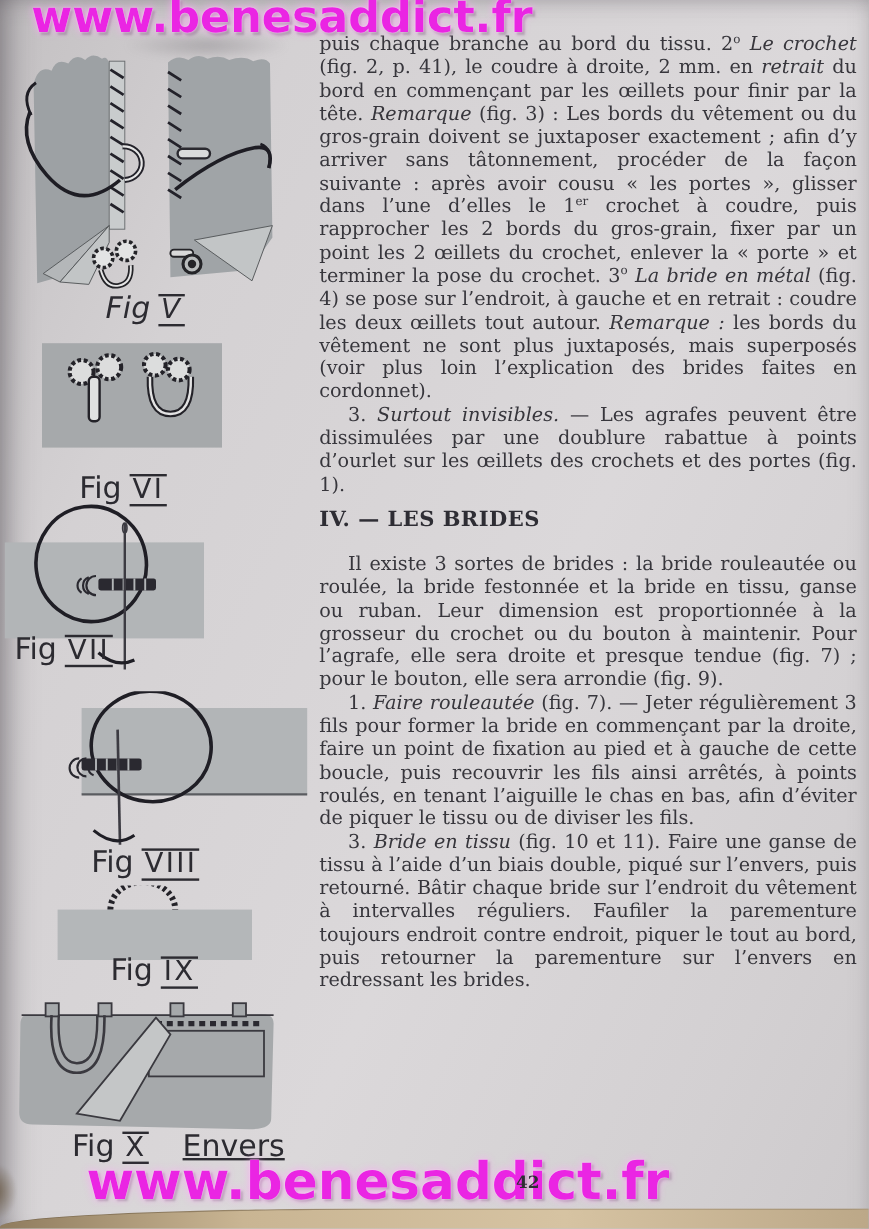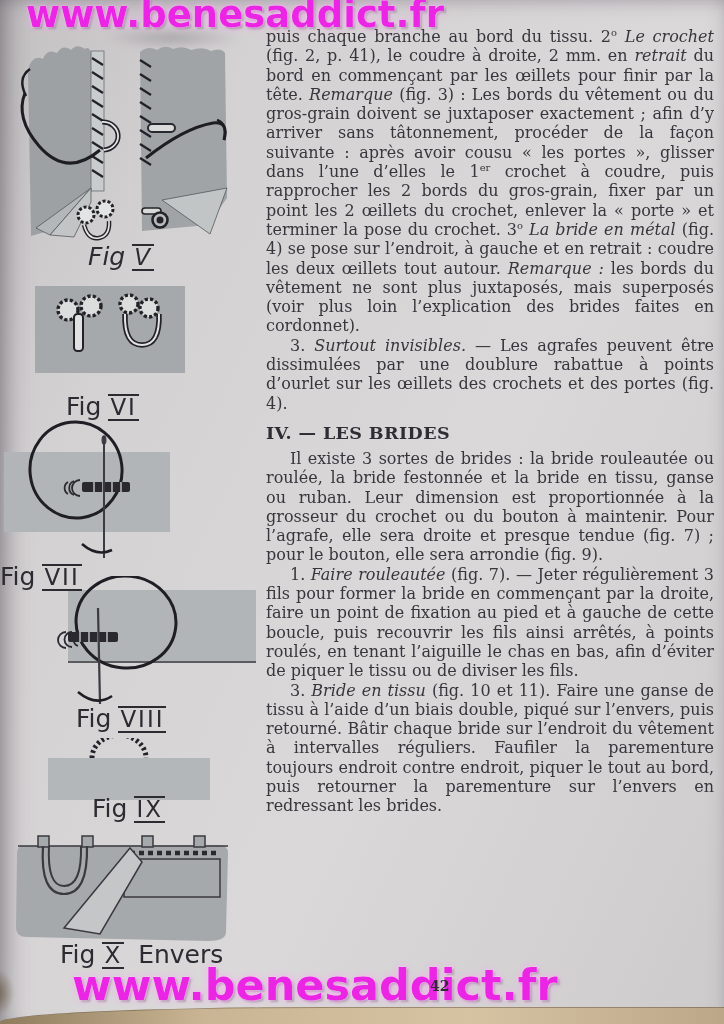--- a/index.html
+++ b/index.html
@@ -40,36 +40,36 @@
     color:#37363c;
   }
   .para {
     margin:0; text-align:justify;
     font-size:16px; line-height:19.3px;
     hyphens:auto;
   }
   .para.indent { text-indent:1.5em; }
   .para sup { font-size:62%; line-height:0; }
   .section-heading {
-    margin:10px 0 6px 0; font-size:17.5px; font-weight:bold;
+    margin:10px 0 17px 0; font-size:17.5px; font-weight:bold;
     color:#2e2d34; letter-spacing:.4px;
   }
   
   .fig { position:absolute; }
   .fig svg { display:block; }
   .fig-label {
     position:absolute; z-index:3; white-space:nowrap;
     font-family:"DejaVu Sans", sans-serif; font-size:25px; color:#2c2b31;
   }
   .fig-num {
     display:inline-block; margin-left:7px; padding:0 2px;
     border-top:2.5px solid #2c2b31; border-bottom:2.5px solid #2c2b31;
     line-height:1.02; font-size:23px; letter-spacing:2px;
   }
-  .fig-suffix { margin-left:14px; }
+  .fig-suffix { margin-left:28px;text-decoration:underline; }
   
   .table-edge {
     position:absolute; left:0; right:0; bottom:0; height:16px; z-index:8;
     background:linear-gradient(90deg,#8f7c5e,#c9b593 28%,#d6c3a2 65%,#bca888 100%);
     border-top:1px solid rgba(92,76,54,.45);
     border-top-left-radius:45% 90%;
   }
   .corner-shadow {
     position:absolute; left:-4px; bottom:8px; width:18px; height:46px; z-index:8;
     background:radial-gradient(ellipse at left center, rgba(96,78,53,.75), rgba(96,78,53,0) 72%);
@@ -134,21 +134,21 @@
       <rect x="2" y="34" width="166" height="80" fill="#b2b5b7"></rect>
       <ellipse cx="74" cy="52" rx="46" ry="48" fill="none" stroke="#1f1e25" stroke-width="3" transform="rotate(-7 74 52)"></ellipse>
       <path fill="none" stroke="#2a2930" stroke-width="1.8" d="M78,62 a8,8 0 0 0 0,16 M72,63 a7.5,7.5 0 0 0 0,14 M66,64 a7,7 0 0 0 0,12"></path>
       <rect x="80" y="64" width="48" height="10" rx="2" fill="#2a2930"></rect>
       <path stroke="#b2b5b7" stroke-width="1.6" d="M92,64 v10 M101,64 v10 M110,64 v10 M119,64 v10"></path>
       <line x1="102" y1="18" x2="102" y2="140" stroke="#3c3b42" stroke-width="2"></line>
       <ellipse cx="102" cy="22" rx="1.8" ry="4" fill="none" stroke="#3c3b42" stroke-width="1.4"></ellipse>
       <path d="M80,126 q15,13 30,6" fill="none" stroke="#1f1e25" stroke-width="2.6"></path>
     </svg>
   </div>
-  <div class="fig-label" style="left:0; top:526px;margin-top:36px;">
+  <div class="fig-label" style="left:12px; top:526px;">
     <span>Fig</span><span class="fig-num">VII</span>
   </div>
 
   <div class="fig" style="left:6px; top:576px;">
     <svg width="252" height="144" viewBox="0 0 252 144">
       <rect x="62" y="14" width="188" height="72" fill="#b2b5b7"></rect>
       <line x1="62" y1="86" x2="250" y2="86" stroke="#5a5c60" stroke-width="1.8"></line>
       <ellipse cx="120" cy="46" rx="50" ry="46" fill="none" stroke="#1f1e25" stroke-width="3" transform="rotate(6 120 46)"></ellipse>
       <path fill="none" stroke="#2a2930" stroke-width="1.8" d="M60,56 a8,8 0 0 0 0,16 M66,56 a7.5,7.5 0 0 0 0,15 M72,57 a7,7 0 0 0 0,13"></path>
       <rect x="62" y="56" width="50" height="10" rx="2" fill="#2a2930"></rect>
@@ -185,21 +185,21 @@
       <rect x="112" y="27" width="96" height="38" fill="none" stroke="#3a393f" stroke-width="1.5"></rect>
       <path d="M118,16 L52,96 L88,102 L130,30 Z" fill="#c4c6c7" stroke="#3a393f" stroke-width="1.5"></path>
     </svg>
   </div>
   <div class="fig-label" style="left:60px; top:940px;">
     <span>Fig</span><span class="fig-num">X</span><span class="fig-suffix">Envers</span>
   </div>
 
   <div class="text-col">
     <p class="para"><span>puis chaque branche au bord du tissu. 2</span><sup>o</sup><span> </span><i>Le crochet</i><span> (fig. 2, p. 41), le coudre à droite, 2 mm. en </span><i>retrait</i><span> du bord en commençant par les œillets pour finir par la tête. </span><i>Remarque</i><span> (fig. 3) : Les bords du vêtement ou du gros-grain doivent se juxtaposer exactement ; afin d’y arriver sans tâtonnement, procéder de la façon suivante : après avoir cousu « les portes », glisser dans l’une d’elles le 1</span><sup>er</sup><span> crochet à coudre, puis rapprocher les 2 bords du gros-grain, fixer par un point les 2 œillets du crochet, enlever la « porte » et terminer la pose du crochet. 3</span><sup>o</sup><span> </span><i>La bride en métal</i><span> (fig. 4) se pose sur l’endroit, à gauche et en retrait : coudre les deux œillets tout autour. </span><i>Remarque :</i><span> les bords du vêtement ne sont plus juxtaposés, mais superposés (voir plus loin l’explication des brides faites en cordonnet).</span></p>
-    <p class="para indent"><span>3. </span><i>Surtout invisibles.</i><span> — Les agrafes peuvent être dissimulées par une doublure rabattue à points d’ourlet sur les œillets des crochets et des portes (fig. 4).</span></p>
+    <p class="para indent"><span>3. </span><i>Surtout invisibles.</i><span> — Les agrafes peuvent être dissimulées par une doublure rabattue à points d’ourlet sur les œillets des crochets et des portes (fig. 1).</span></p>
     <h2 class="section-heading">IV. — LES BRIDES</h2>
     <p class="para indent"><span>Il existe 3 sortes de brides : la bride rouleautée ou roulée, la bride festonnée et la bride en tissu, ganse ou ruban. Leur dimension est proportionnée à la grosseur du crochet ou du bouton à maintenir. Pour l’agrafe, elle sera droite et presque tendue (fig. 7) ; pour le bouton, elle sera arrondie (fig. 9).</span></p>
     <p class="para indent"><span>1. </span><i>Faire rouleautée</i><span> (fig. 7). — Jeter régulièrement 3 fils pour former la bride en commençant par la droite, faire un point de fixation au pied et à gauche de cette boucle, puis recouvrir les fils ainsi arrêtés, à points roulés, en tenant l’aiguille le chas en bas, afin d’éviter de piquer le tissu ou de diviser les fils.</span></p>
     <p class="para indent"><span>3. </span><i>Bride en tissu</i><span> (fig. 10 et 11). Faire une ganse de tissu à l’aide d’un biais double, piqué sur l’envers, puis retourné. Bâtir chaque bride sur l’endroit du vêtement à intervalles réguliers. Faufiler la parementure toujours endroit contre endroit, piquer le tout au bord, puis retourner la parementure sur l’envers en redressant les brides.</span></p>
   </div>
 
   <div class="page-number">42</div>
   <div class="watermark top">www.benesaddict.fr</div>
   <div class="watermark bottom">www.benesaddict.fr</div>
   <div class="table-edge"></div>

